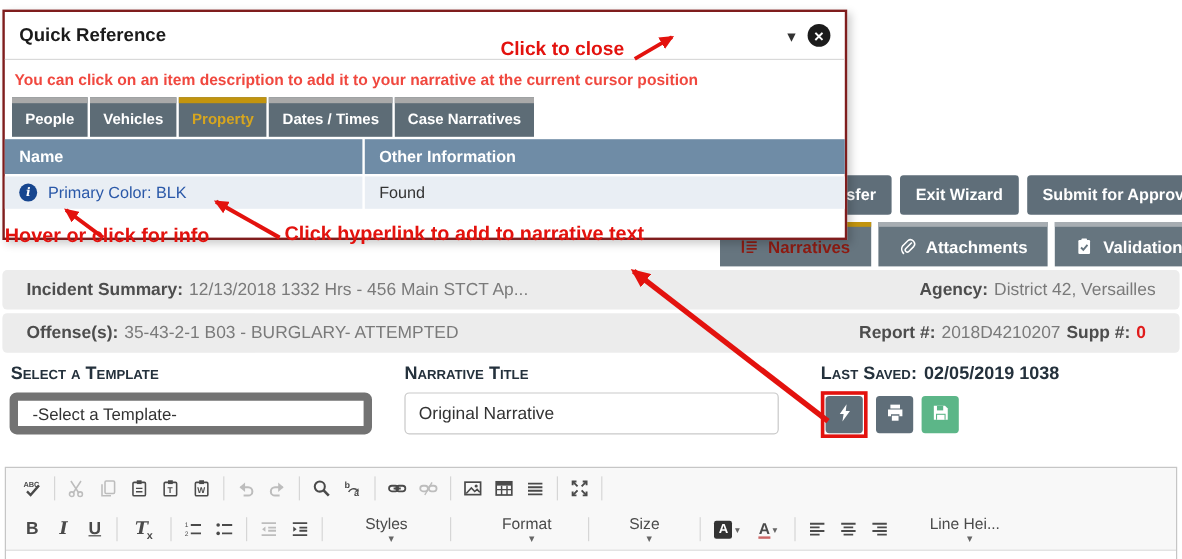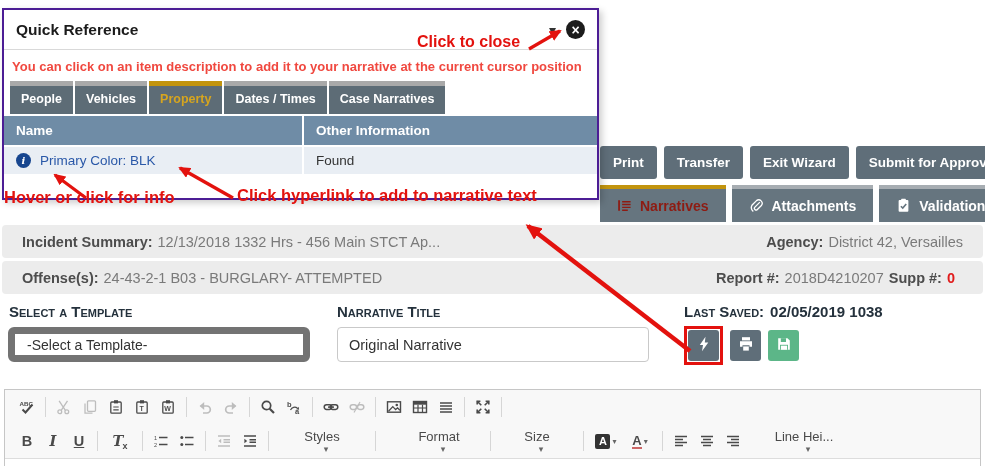--- a/index.html
+++ b/index.html
@@ -60,21 +60,21 @@
   [data-name="size-dropdown"] { width:82px; } [data-name="lineheight-dropdown"] { width:96px; margin-left:10px; }
   .tb-text { font-size:14.5px; line-height:1; }
   .colorbox { display:inline-block; width:15px; height:15px; background:#333; color:#fff; font-weight:bold; font-size:11px;
           text-align:center; line-height:15px; border-radius:2px; }
   .acolor { font-weight:bold; font-size:13px; border-bottom:2px solid #c66; line-height:13px; }
   .tbtn .mini-caret { font-size:8px; color:#666; margin-left:2px; }
   .tbtn.wide { width:34px; }
   .edit-area { height:9px; background:#fff; border-top:1px solid #ddd; }
 
   
-  .popup { position:absolute; left:2px; top:8px; width:597px; height:192px; background:#fff; border:2px solid #4c1d95;
+  .popup { position:absolute; left:2px; top:8px; width:704px; height:192px; background:#fff; border:2px solid #7f1d1d;
            box-shadow:3px 3px 7px rgba(0,0,0,.2); z-index:10; }
   .phead { height:40px; border-bottom:1px solid #d9d9d9; display:flex; align-items:center; padding:0 12px; }
   .ptitle { font-weight:bold; font-size:15.5px; color:#1b1b1b; flex:1; }
   .caret-glyph { color:#333; font-size:14px; margin-right:10px; cursor:pointer; }
   .close-circle { width:19px; height:19px; border-radius:50%; background:#1c1c1c; color:#fff; font-weight:bold;
            font-size:14px; display:flex; align-items:center; justify-content:center; cursor:pointer; line-height:1; }
   .pinstr { color:#f0483f; font-weight:bold; font-size:13px; padding:9px 8px 7px; white-space:nowrap; }
   .ptabs { display:flex; gap:2px; padding-left:6px; }
   .ptab { background:#5d6c76; border-top:5px solid #a9a9a9; color:#fff; font-weight:bold; font-size:12.5px;
            padding:6px 11px 8px; cursor:pointer; white-space:nowrap; }
@@ -146,21 +146,21 @@
       <span data-name="incident-summary-value">12/13/2018 1332 Hrs - 456 Main STCT Ap...</span>
     </span>
     <span class="sgrp">
       <b data-name="agency-label">Agency:</b>
       <span data-name="agency-value">District 42, Versailles</span>
     </span>
   </div>
   <div class="srow" id="srow2" data-name="offense-summary-row">
     <span class="sgrp">
       <b data-name="offense-label">Offense(s):</b>
-      <span data-name="offense-value">24-43-2-1 B03 - BURGLARY- ATTEMPTED</span>
+      <span data-name="offense-value">35-43-2-1 B03 - BURGLARY- ATTEMPTED</span>
     </span>
     <span class="sgrp">
       <b data-name="report-number-label">Report #:</b>
       <span data-name="report-number-value">2018D4210207</span>
       <b data-name="supp-number-label">Supp #:</b>
       <span class="redval" data-name="supp-number-value">0</span>
       <button class="edit-btn" data-name="edit-supp-button">
           <span class="ticon" data-name="edit-icon"></span>
         </button>
     </span>

